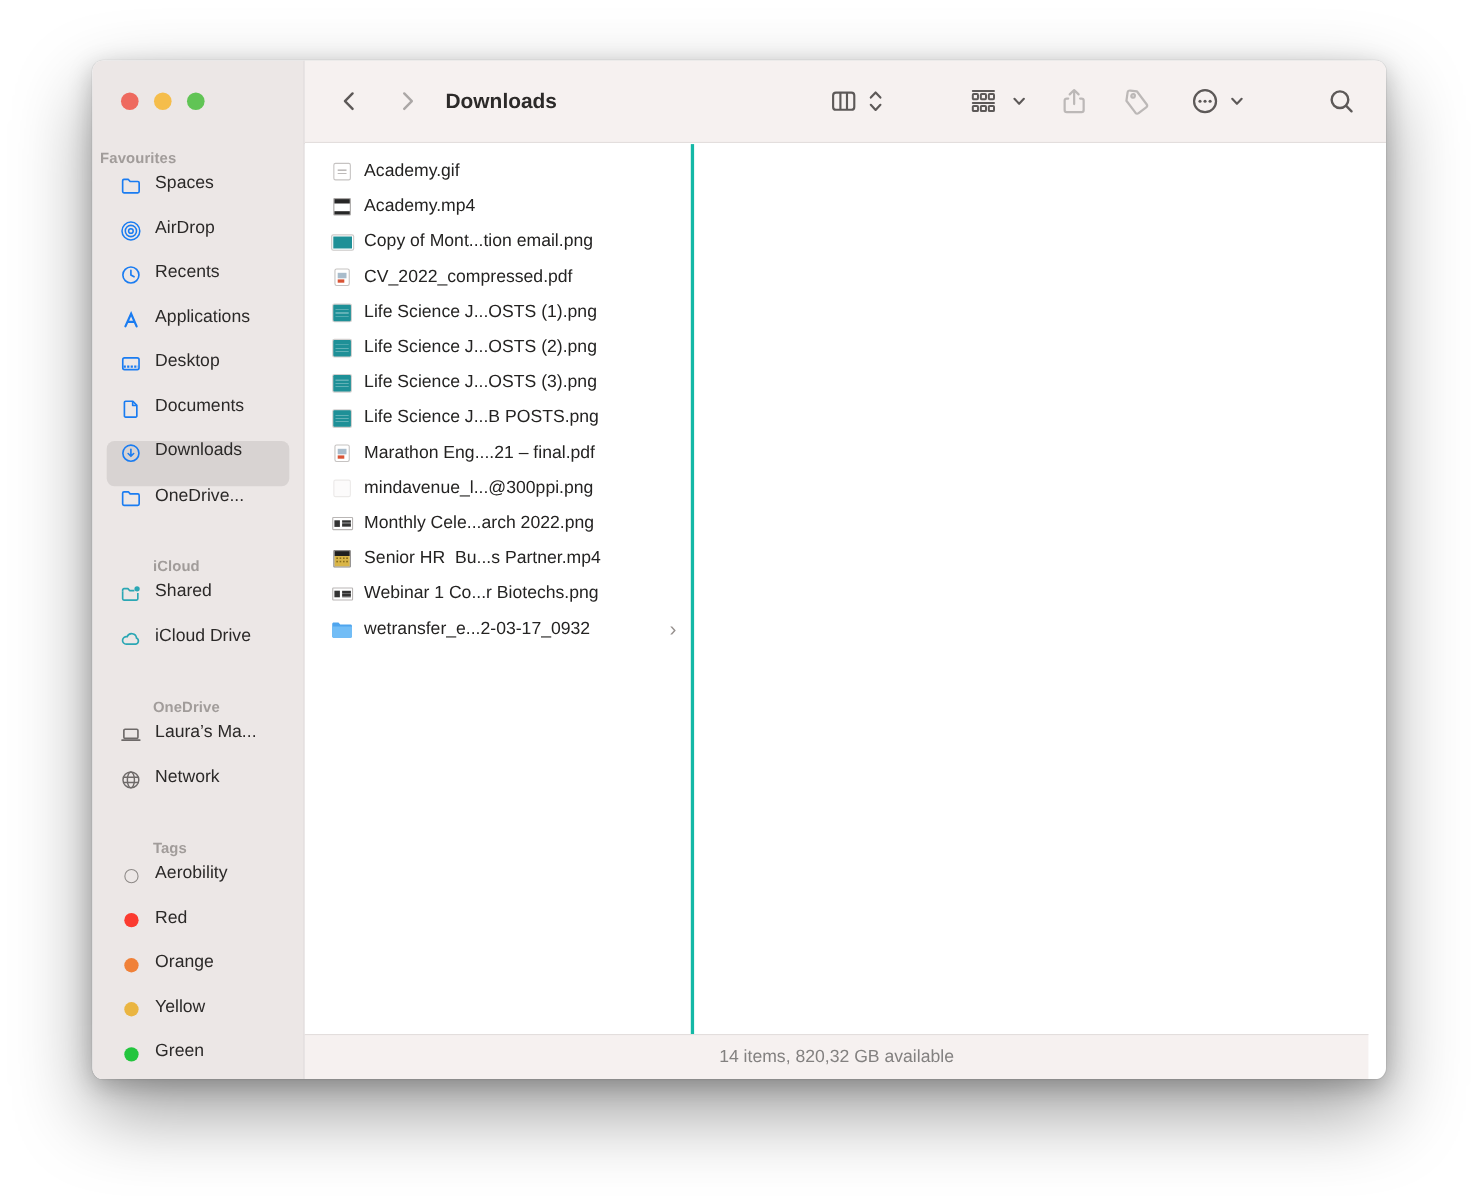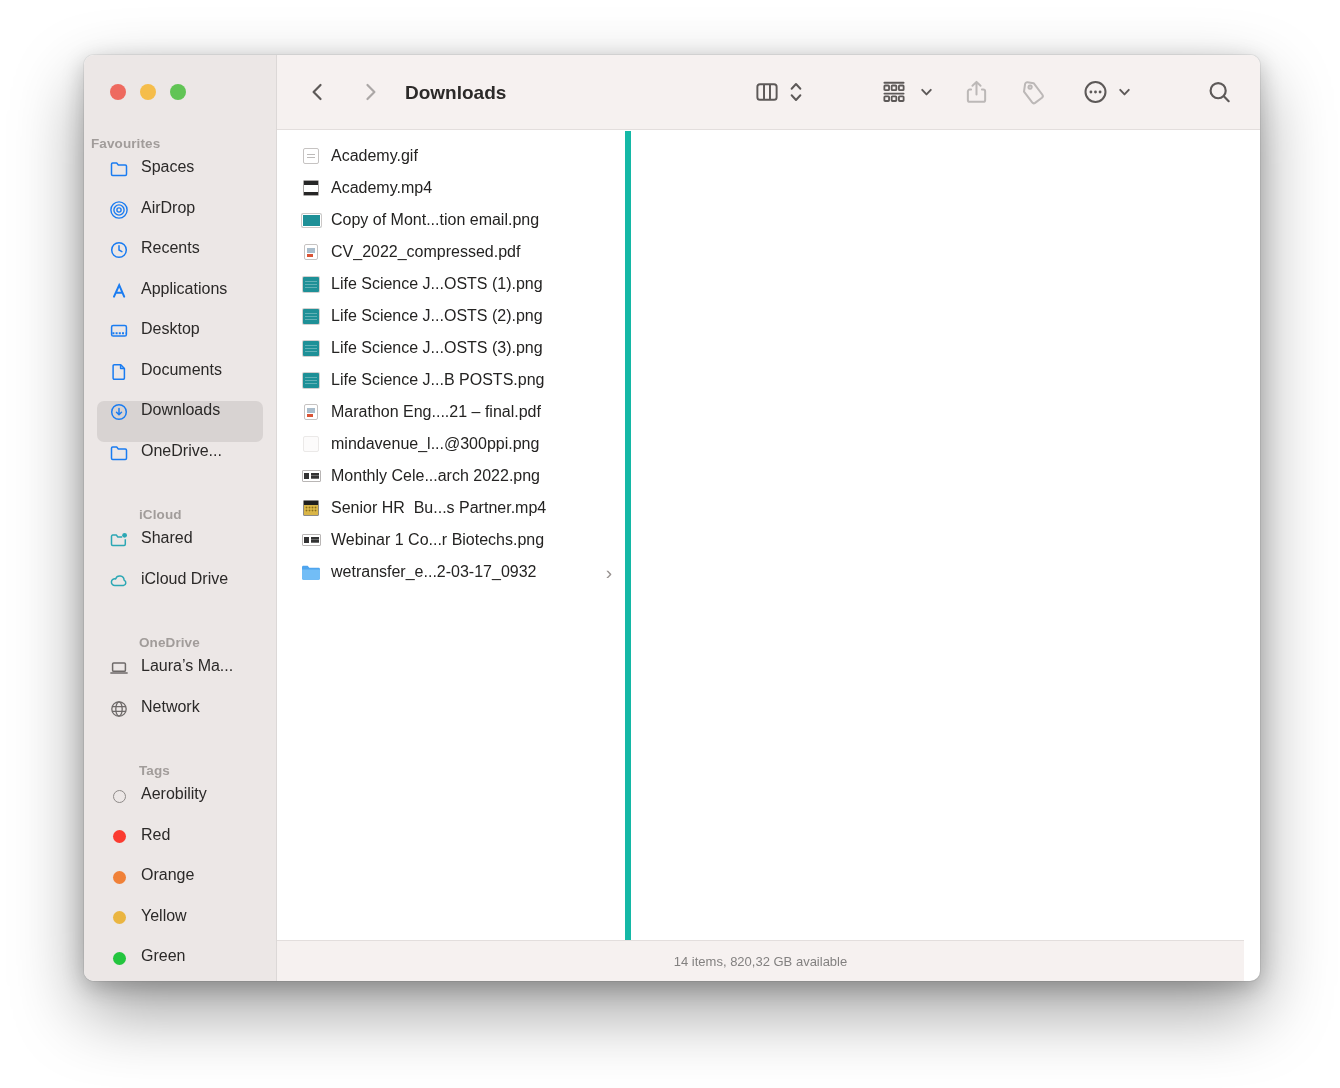--- a/index.html
+++ b/index.html
@@ -50,21 +50,21 @@
     background:#f6f1f0; border-bottom:1px solid #e3dedd;
   }
   .tb { position:absolute; top:50%; transform:translateY(-50%); display:flex; align-items:center; }
   .tb svg { display:block; }
   .ic-dark { color:#5d5958; } .ic-disabled { color:#bcb8b7; } .ic-fwd { color:#aba7a6; }
   .win-title { position:absolute; left:128px; top:0; height:75px; line-height:75px;
     font-size:19px; font-weight:700; color:#2c2a29; }
 
   
   .content { position:absolute; left:193px; top:76px; right:0; bottom:41px; background:#ffffff; }
-  .col-files { position:absolute; left:0; top:0; bottom:0; width:354px; border-right:6px solid #14b8a6; padding-top:9px; }
+  .col-files { position:absolute; left:0; top:0; bottom:0; width:354px; border-right:3px solid #14b8a6; padding-top:9px; }
   .col-empty { position:absolute; left:355px; top:0; bottom:0; right:0; background:#ffffff; }
 
   .row { height:32px; display:flex; align-items:center; padding-left:23px; }
   .fname { font-size:16px; color:#242322; white-space:pre; }
   .fi { width:22px; height:18px; flex:0 0 22px; margin-right:9px; display:flex; align-items:center; justify-content:center; }
   .row-chev { margin-left:auto; margin-right:13px; color:#97918f; font-size:19px; line-height:1; font-weight:400; }
 
   .fi-img { width:16px; height:16px; background:#fff; border:1px solid #c6c3c2; border-radius:2px; position:relative; }
   .fi-img::before { content:""; position:absolute; left:3px; right:3px; top:5px; height:6px;
     background:repeating-linear-gradient(to bottom,#bdbab9 0 1px,transparent 1px 3px); }
@@ -87,21 +87,21 @@
     background:linear-gradient(#1f1f1f 0 4px,#d9b547 4px 14px,#1f1f1f 14px); }
   .fi-vyellow::before { content:""; position:absolute; left:1px; right:1px; top:5px; bottom:3px;
     background:radial-gradient(circle,#8a6d1a 0.8px,transparent 1.1px); background-size:3px 3px; }
   .fi-folder svg { display:block; }
 
   
   .statusbar {
     position:absolute; left:193px; right:16px; bottom:0; height:41px;
     background:#f6f1f0; border-top:1px solid #e3dedd;
     display:flex; align-items:center; justify-content:center;
-    font-size:13px; color:#838180;
+    font-size:16px; color:#838180;
   }
 </style>
 </head>
 <body>
 
 <div class="stage">
   <div class="window">
 
     <div class="sidebar">
       <span class="tl tl-red"></span>

